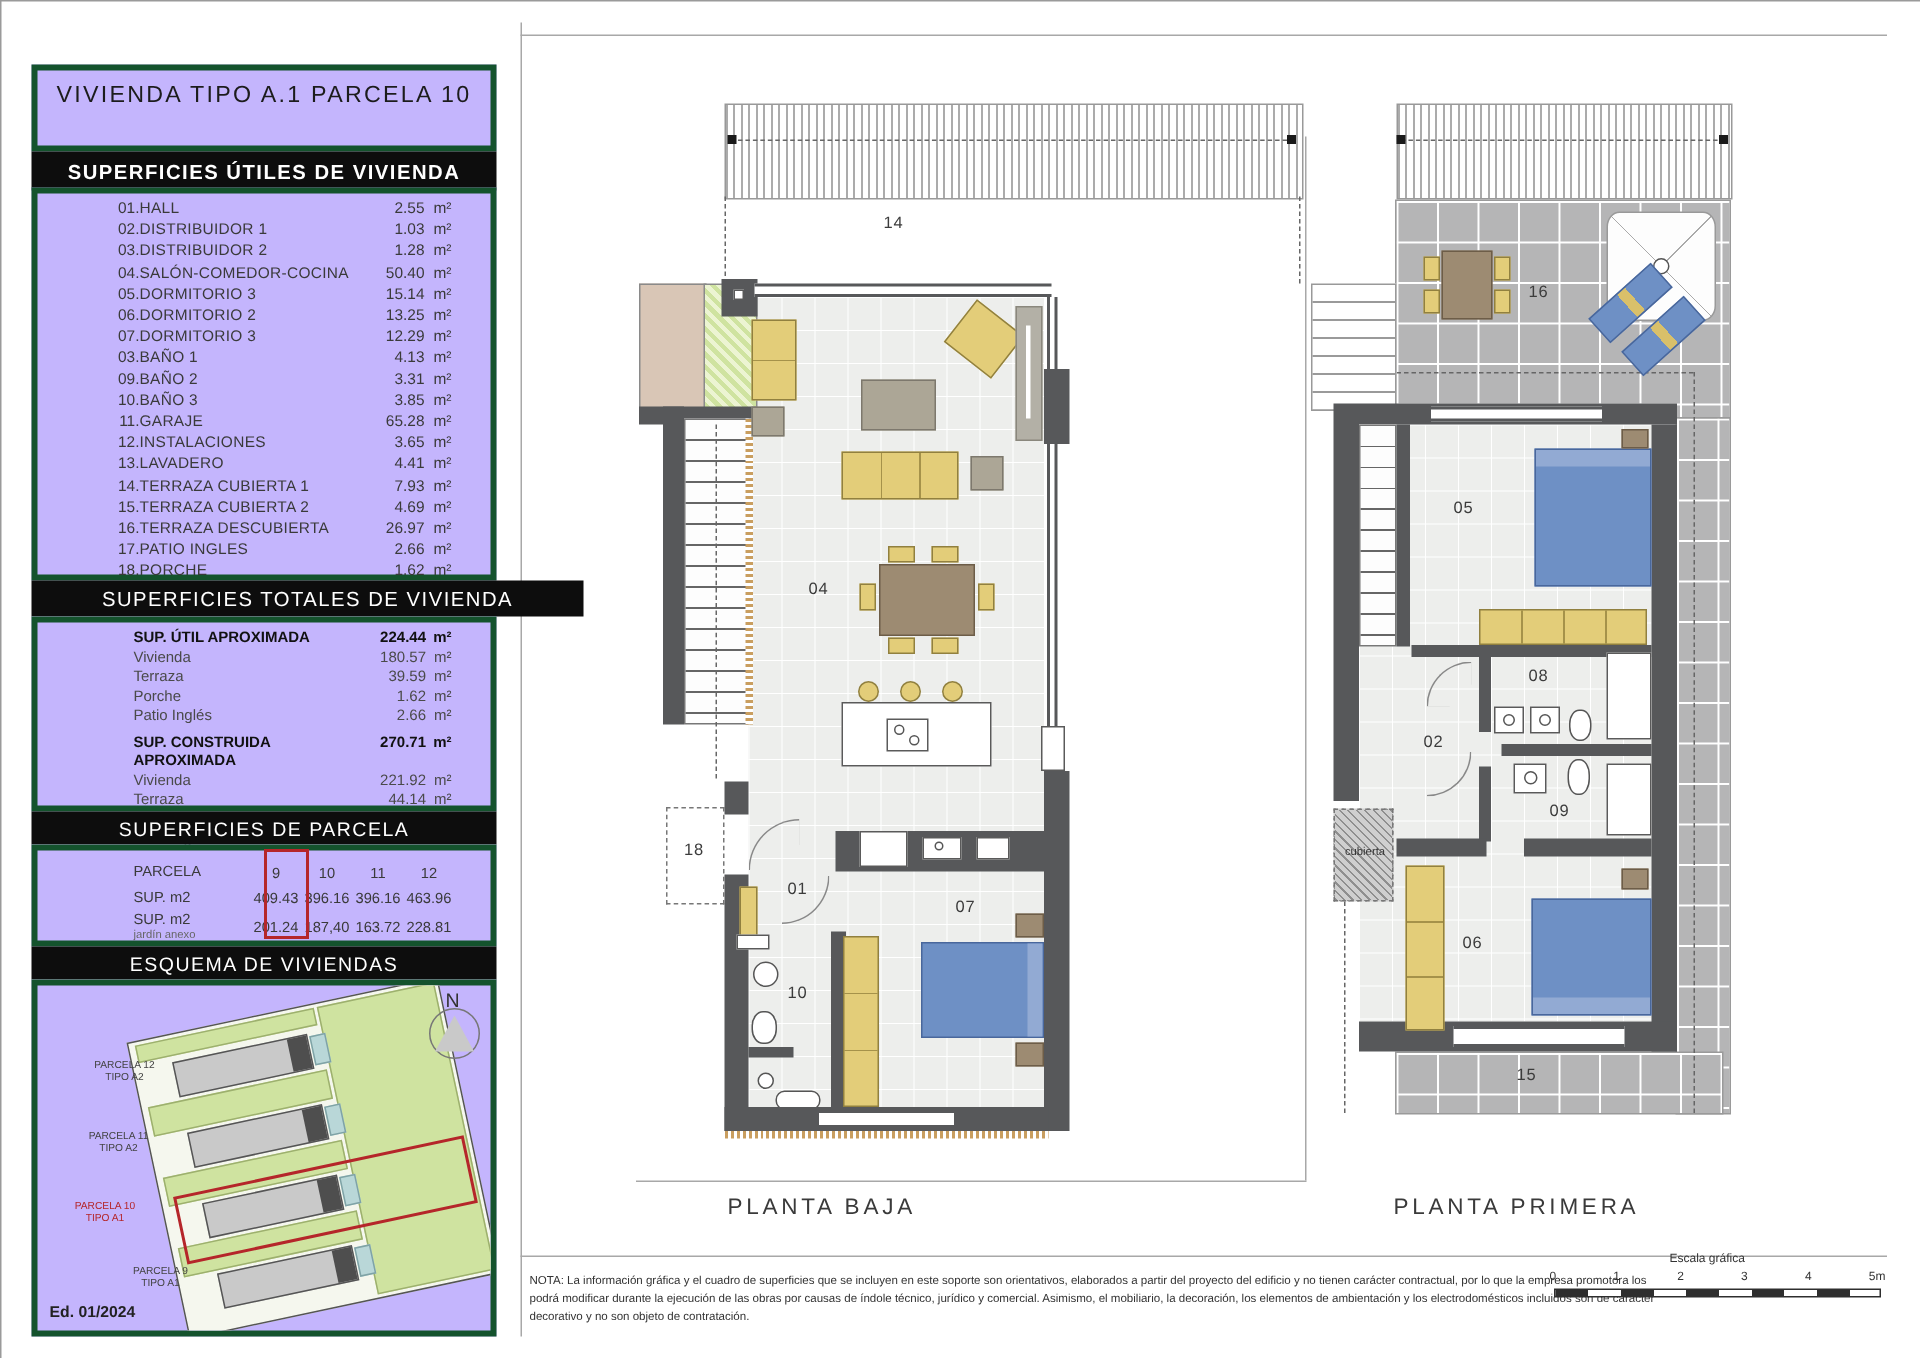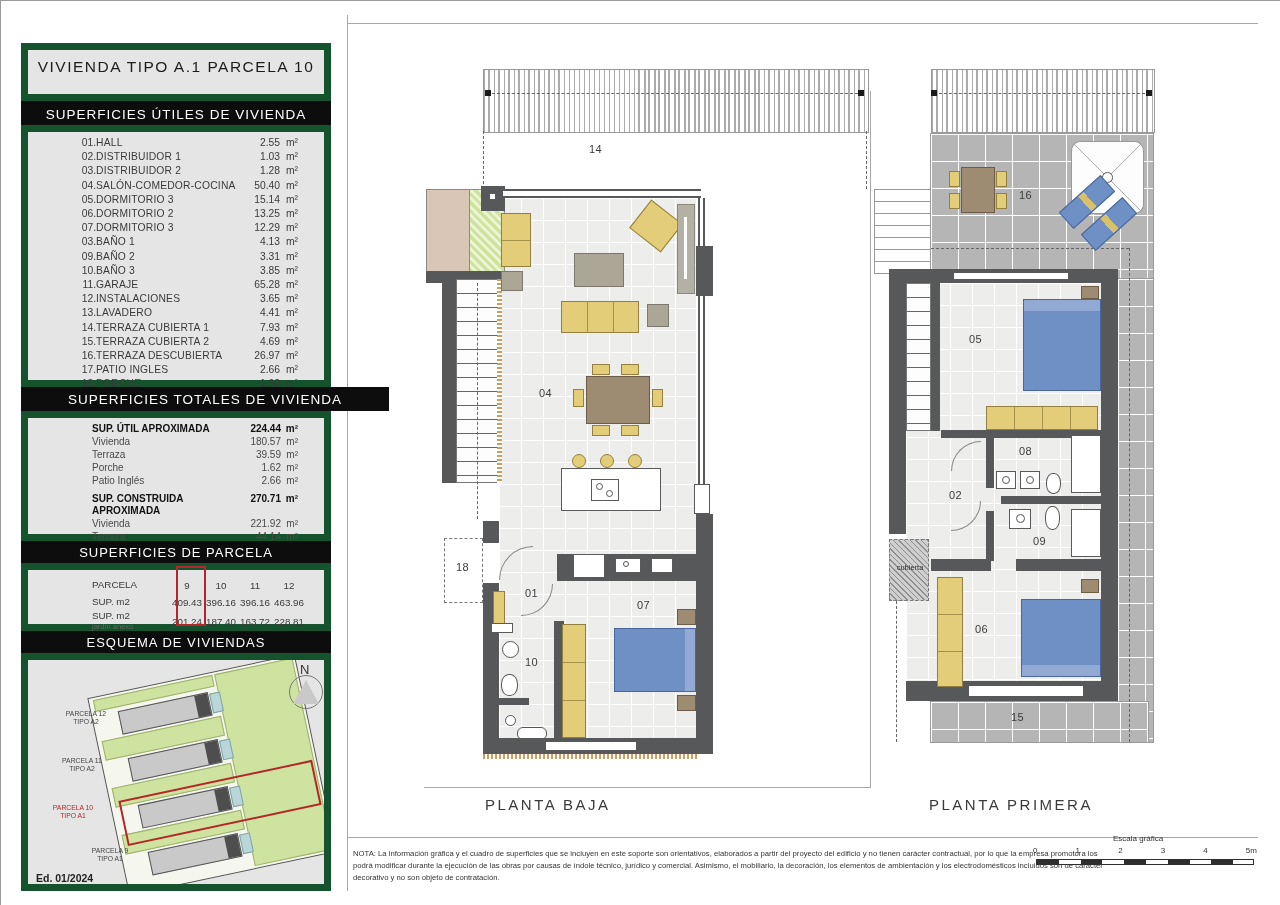--- a/index.html
+++ b/index.html
@@ -1,19 +1,19 @@
 <!DOCTYPE html>
 <html><head>
 <meta charset="utf-8">
 <style>
   html,body{margin:0;padding:0;background:#e8e8e8;font-family:"Liberation Sans",sans-serif;}
   #page{position:relative;width:1280px;height:905px;background:#fff;margin:0 auto;
         border:1px solid #9a9a9a;overflow:hidden;color:#222;}
   
-  .box{position:absolute;border:7px solid #14532d;background:#e5e5e5;box-sizing:border-box;}
+  .box{position:absolute;border:4px solid #14532d;background:#c4b5fd;box-sizing:border-box;}
   .blackbar{position:absolute;background:#0d0d0d;color:#fff;display:flex;align-items:center;
             justify-content:center;font-size:13.5px;letter-spacing:1px;font-weight:400;box-sizing:border-box;}
   .title-line{text-align:center;font-size:15.5px;letter-spacing:1.5px;color:#1c1c1c;line-height:25px;}
   .urow{display:flex;padding:0 26px 0 46px;line-height:14.2px;font-size:10.3px;color:#3a3a3a;}
   .unum{width:22px;text-align:right;}
   .ulabel{flex:1;letter-spacing:.2px;}
   .uval{width:40px;text-align:right;}
   .uunit{width:18px;text-align:right;}
   .trow{display:flex;padding:0 26px 0 64px;line-height:12.9px;font-size:10px;color:#4a4a4a;}
   .trow.bold{font-weight:bold;color:#111;}
@@ -88,21 +88,21 @@
 <div id="page">
 
   <div class="thinline-v" style="left:346px;top:14px;height:876px;"></div>
   <div class="thinline-h" style="left:346px;top:22px;width:911px;"></div>
   <div class="thinline-h" style="left:346px;top:836px;width:911px;"></div>
 
   <div class="box" style="left:20px;top:42px;width:310px;height:58px;padding-top:4px;">
     <div class="title-line">VIVIENDA TIPO A.1 PARCELA 10</div>
   </div>
 
-  <div class="blackbar" style="left:20px;top:100px;width:310px;height:26px;">
+  <div class="blackbar" style="left:20px;top:100px;width:310px;height:26px;font-weight:bold;">
     <span>SUPERFICIES ÚTILES DE VIVIENDA</span>
   </div>
 
   <div class="box" style="left:20px;top:124px;width:310px;height:262px;padding-top:4px;">
     <div class="urow">
         <span class="unum">01.</span>
         <span class="ulabel">HALL</span>
         <span class="uval">2.55</span>
         <span class="uunit">m²</span>
       </div>

